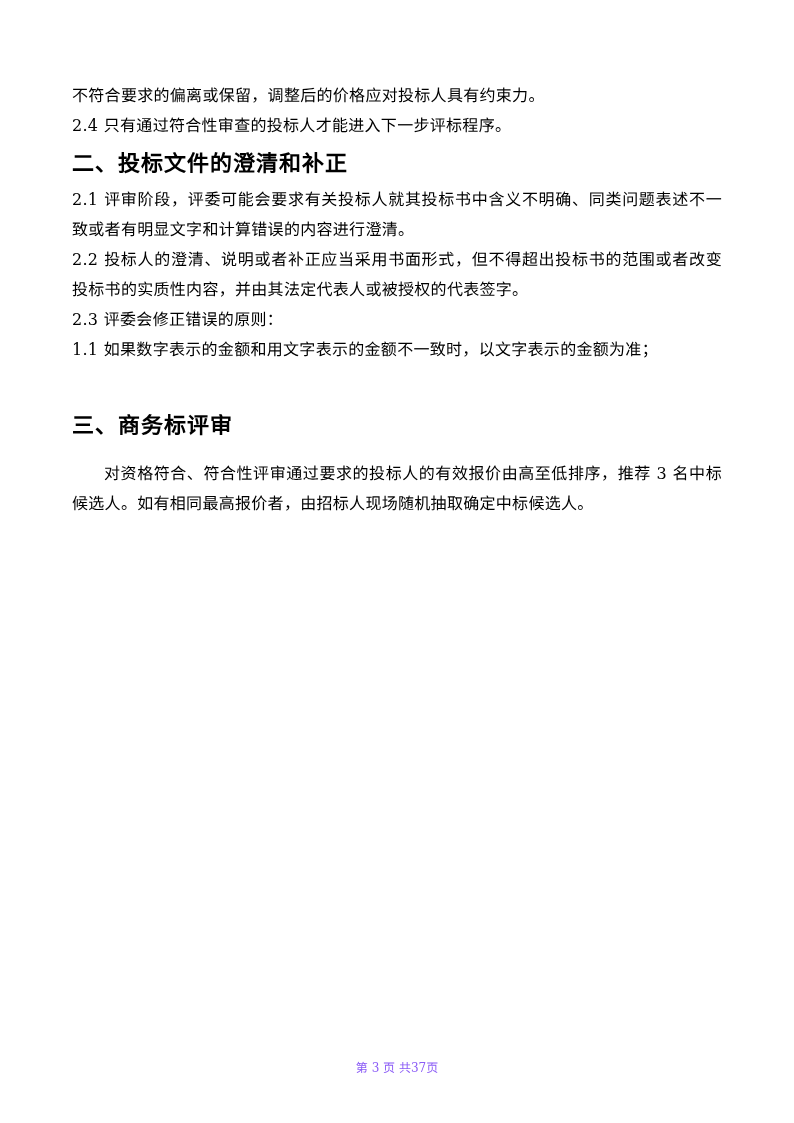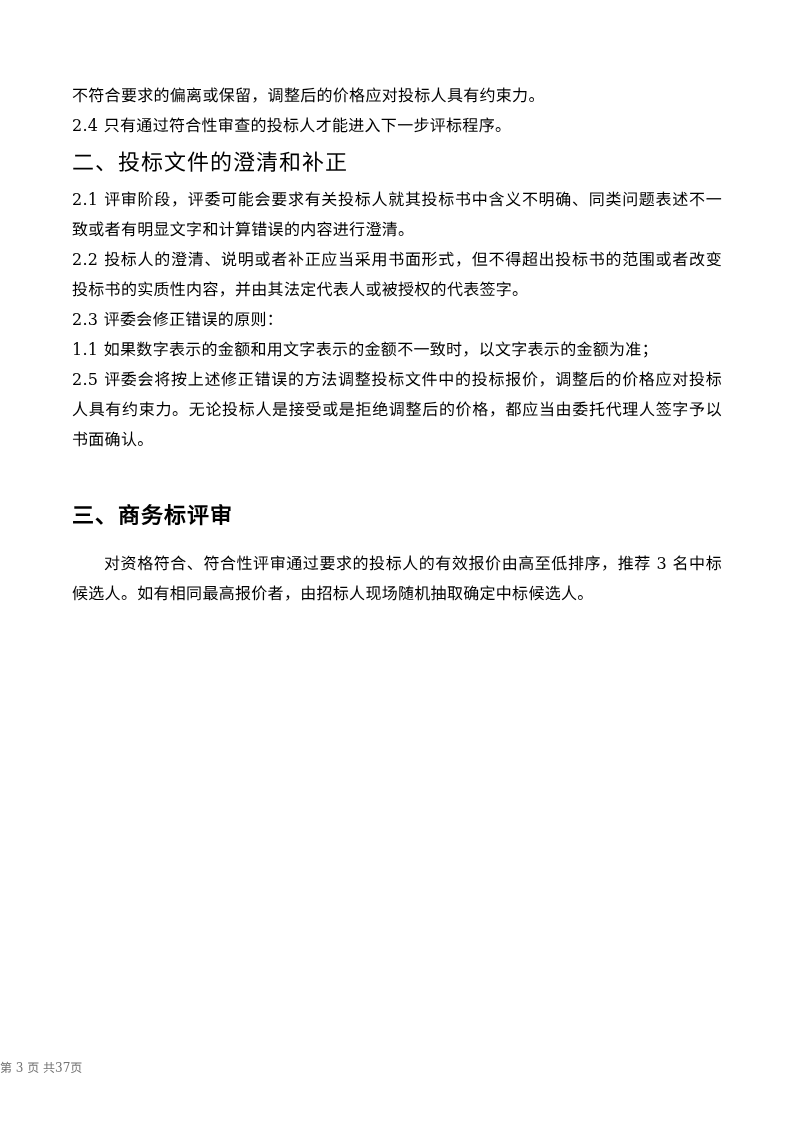--- a/index.html
+++ b/index.html
@@ -27,21 +27,21 @@
     margin: 0;
     font-size: 16px;
     line-height: 30px;
     text-align: justify;
     letter-spacing: 0.3px;
   }
   h2.section-heading-left {
     margin: 0;
     font-size: 22px;
     line-height: 44px;
-    font-weight: normal;
+    font-weight: bold;
     text-align: left;
     letter-spacing: 1px;
   }
   h2.section-heading-center {
     margin: 38px 0 0 0;
     font-size: 22px;
     line-height: 44px;
     font-weight: bold;
     letter-spacing: 1px;
   }
@@ -52,24 +52,24 @@
     margin-top: 12px;
   }
   p.second-body {
     margin-top: 4px;
   }
   .footer {
     position: absolute;
     left: 0;
     right: 0;
     top: 1059px;
-    text-align: left;
+    text-align: center;
     font-size: 12px;
     line-height: 18px;
-    color: #737373;
+    color: #8b5cf6;
   }
 </style>
 </head>
 <body>
 
 <div class="page">
   <div class="content">
 
     <p class="body-para">不符合要求的偏离或保留，调整后的价格应对投标人具有约束力。</p>
 
@@ -78,21 +78,20 @@
     <h2 class="section-heading-left">二、投标文件的澄清和补正</h2>
 
     <p class="body-para">2.1 评审阶段，评委可能会要求有关投标人就其投标书中含义不明确、同类问题表述不一致或者有明显文字和计算错误的内容进行澄清。</p>
 
     <p class="body-para">2.2 投标人的澄清、说明或者补正应当采用书面形式，但不得超出投标书的范围或者改变投标书的实质性内容，并由其法定代表人或被授权的代表签字。</p>
 
     <p class="body-para">2.3 评委会修正错误的原则：</p>
 
     <p class="body-para">1.1 如果数字表示的金额和用文字表示的金额不一致时，以文字表示的金额为准；</p>
 
-    <p class="body-para">2.5 评委会将按上述修正错误的方法调整投标文件中的投标报价，调整后的价格应对投标人具有约束力。无论投标人是接受或是拒绝调整后的价格，都应当由委托代理人签字予以书面确认。</p>
 
     <h2 class="section-heading-center">三、商务标评审</h2>
 
     <p class="body-para indent-para first-after-heading">对资格符合、符合性评审通过要求的投标人的有效报价由高至低排序，推荐 3 名中标候选人。如有相同最高报价者，由招标人现场随机抽取确定中标候选人。</p>
 
 
   </div>
 
   <div class="footer">第 3 页 共37页</div>
 </div>

